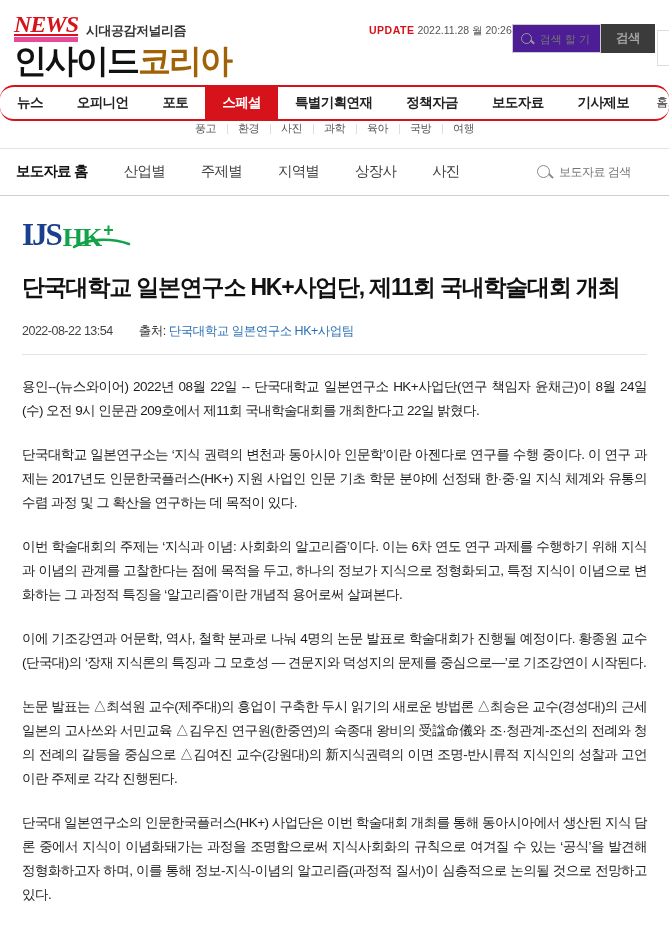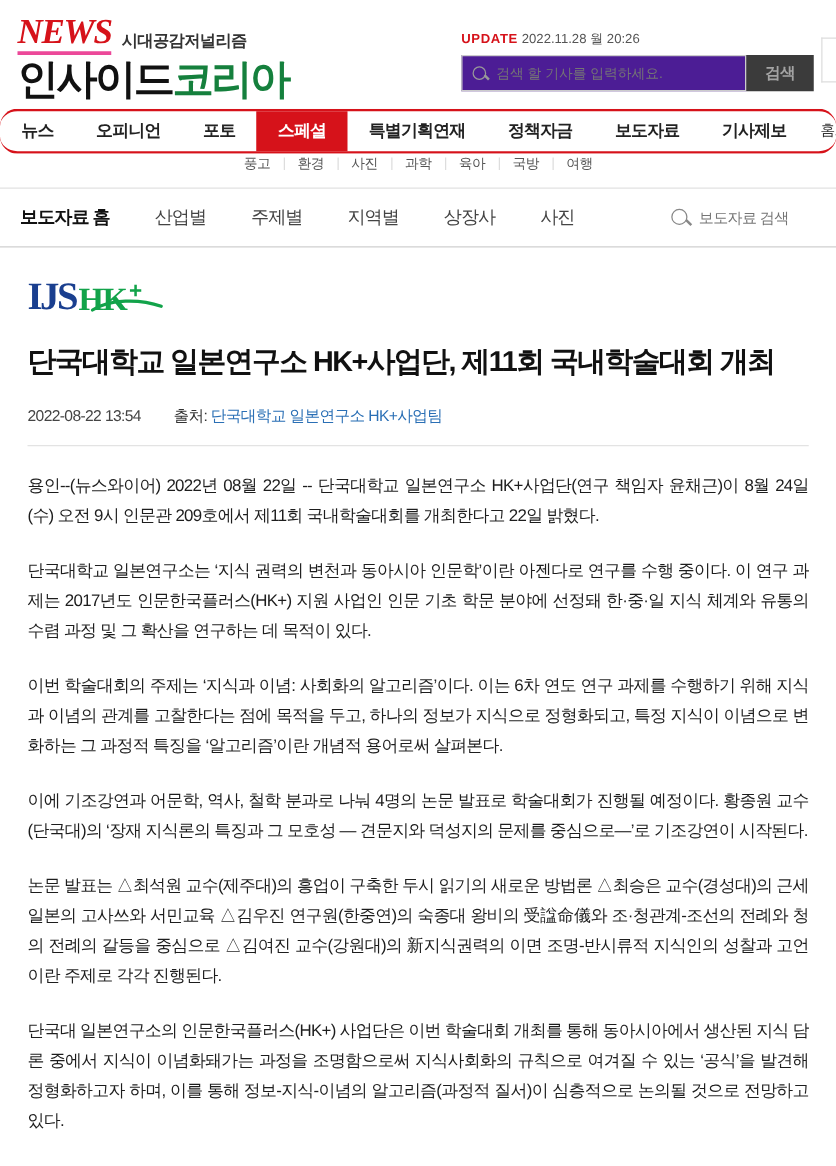--- a/index.html
+++ b/index.html
@@ -33,47 +33,48 @@
   }
   .logo-top {
     display: flex;
     align-items: flex-end;
     gap: 8px;
   }
   .logo-news {
     font-family: "Liberation Serif", serif;
     font-weight: bold;
     font-style: italic;
-    font-size: 28px;
+    font-size: 24px;
     color: #d6121a;
     letter-spacing: -1px;
     line-height: 1;
-    border-bottom: 3px solid #ec4899;
+    border-bottom: 5px solid #ec4899;
     padding-bottom: 1px;
+    text-decoration: underline;
   }
   .logo-slogan {
     font-size: 13px;
     color: #333;
     font-weight: bold;
     letter-spacing: -0.5px;
     padding-bottom: 2px;
   }
   .logo-main {
     font-size: 33px;
     font-weight: bold;
     letter-spacing: -2px;
     line-height: 1.05;
     color: #111;
   }
-  .logo-main .red { color: #15803d; }
+  .logo-main .red { color: #a16207; }
 
   .header-right {
     margin-left: auto;
     display: flex;
-    flex-direction: column;
+    flex-direction: row;
     align-items: flex-start;
     padding-top: 12px;
     width: 286px;
   }
   .update-line {
     font-size: 10.5px;
     margin-bottom: 6px;
     white-space: nowrap;
   }
   .update-label { color: #d6121a; font-weight: bold; letter-spacing: 0.5px; }

